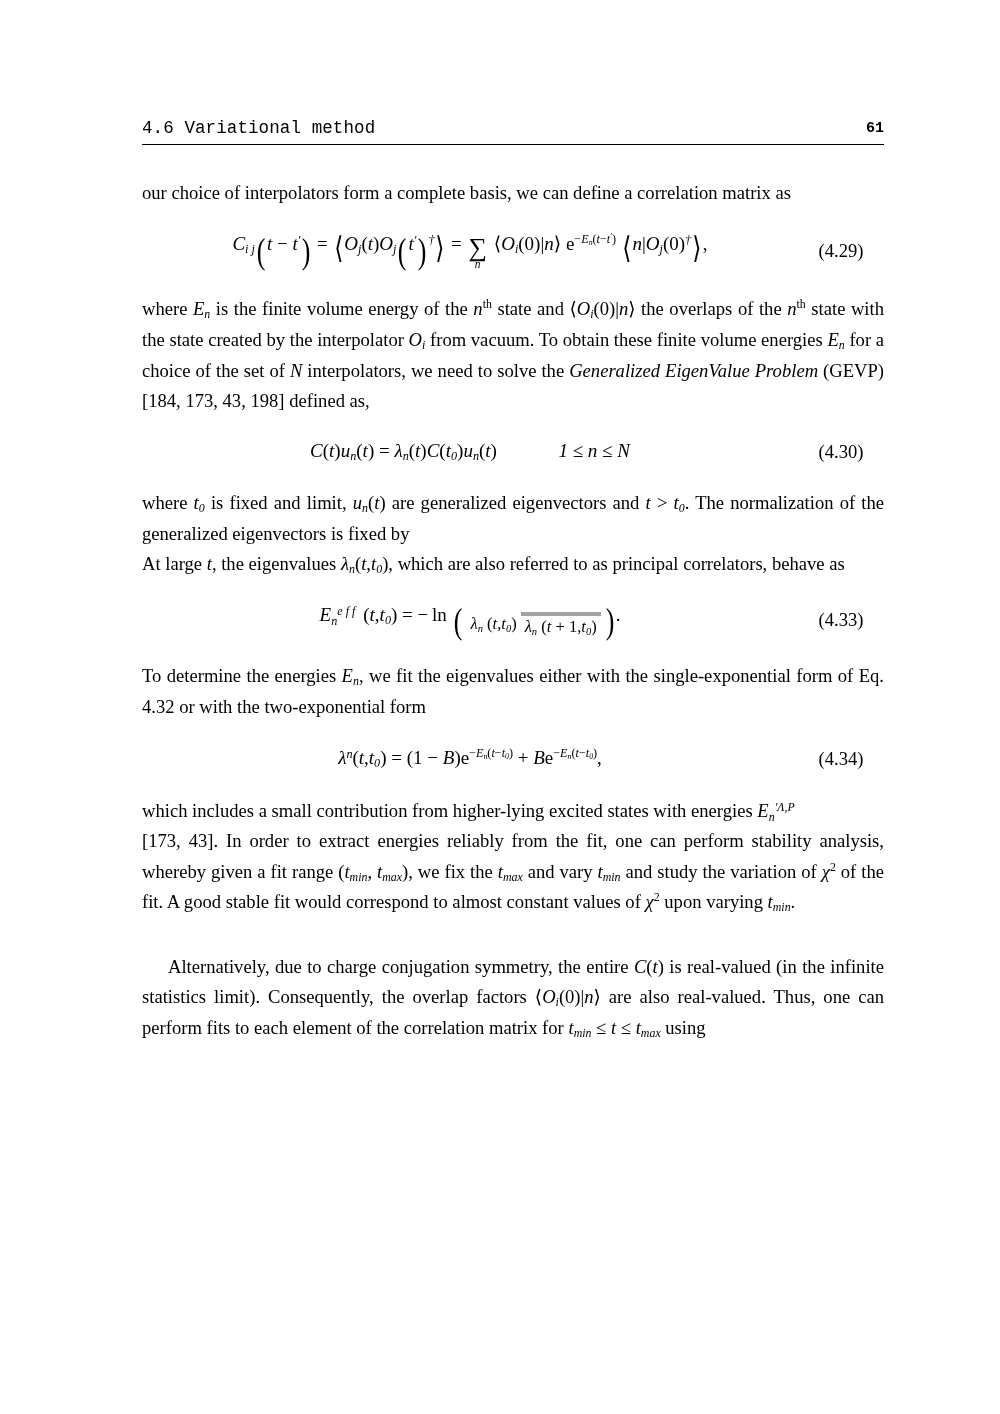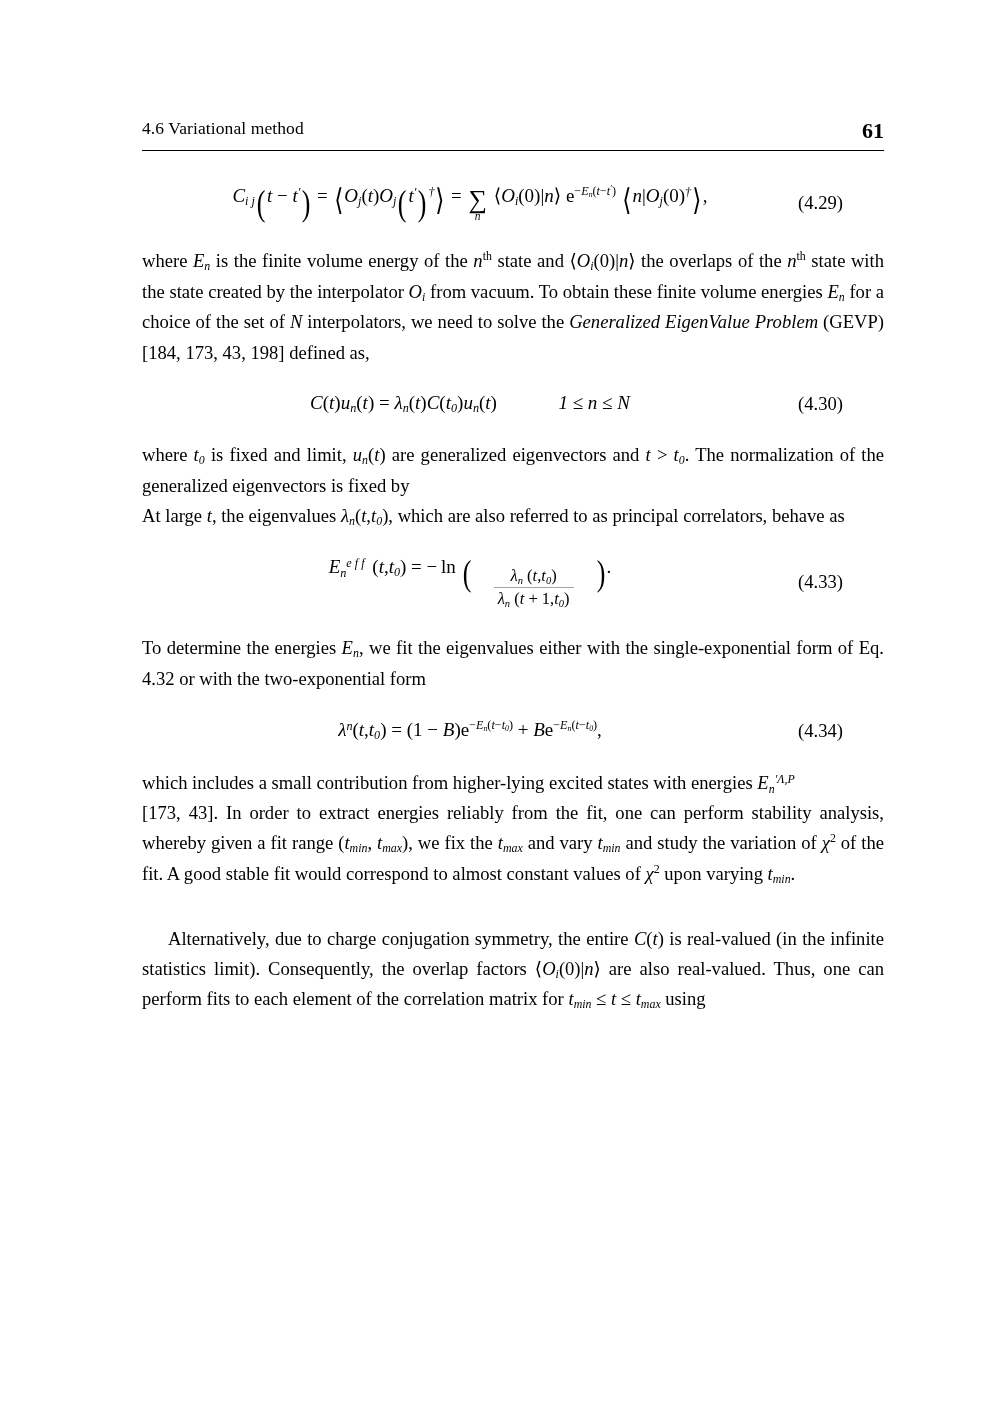--- a/index.html
+++ b/index.html
@@ -18,27 +18,28 @@
   }
   .content {
     position: absolute;
     left: 142px;
     top: 118px;
     width: 742px;
   }
   
   .header-row {
     display: flex;
-    align-items: flex-start;
+    align-items: center;
     justify-content: space-between;
     font-size: 17.5px;
     padding-bottom: 6px;
+    font-family: Liberation Mono, monospace;
   }
   .header-title { letter-spacing: 0.1px; }
-  .header-page { font-weight: bold; font-size: 22px; }
+  .header-page { font-weight: bold; font-size: 15px; }
   .rule {
     border-bottom: 1.1px solid #000;
     width: 100%;
     margin-bottom: 33px;
   }
   p {
     margin: 0 0 0 0;
     font-size: 18.6px;
     line-height: 1.62;
     text-align: justify;
@@ -52,21 +53,21 @@
     width: 100%;
     margin: 24px 0 24px 0;
   }
   .eq .body {
     flex: 1 1 auto;
     text-align: center;
     font-size: 19px;
   }
   .eq .tag {
     flex: 0 0 86px;
-    text-align: left;
+    text-align: center;
     font-size: 18.6px;
   }
   
   i, .mi { font-family: "Liberation Serif", serif; font-style: italic; }
   .up { font-style: normal; }
   sub, sup { font-size: 64%; font-style: italic; }
   sup.up, sub.up { font-style: normal; }
   .ssub { font-size: 64%; vertical-align: -0.28em; font-style: italic; }
   .ssup { font-size: 64%; vertical-align: 0.52em; font-style: italic; }
   
@@ -92,42 +93,43 @@
     flex-direction: column;
     align-items: center;
     vertical-align: -0.28em;
     margin: 0 2px;
   }
   .sum .sym { font-size: 26px; line-height: 0.85; font-style: normal; }
   .sum .lim { font-size: 11.5px; font-style: italic; line-height: 1; }
   
   .frac {
     display: inline-flex;
-    flex-direction: column;
+    flex-direction: row;
     align-items: center;
     vertical-align: -0.52em;
-    margin: 0 21px;
+    margin: 0 3px;
     font-size: 16.5px;
   }
   .frac .num { padding: 0 4px 1px 4px; }
-  .frac .den { padding: 1px 4px 0 4px; border-top: 1px solid #a3a3a3; }
+  .frac .den { padding: 1px 4px 0 4px; border-top: 4px solid #a3a3a3; }
   .nowrap { white-space: nowrap; }
 </style>
 </head>
 <body>
 
 <div class="page">
   <div class="content">
 
     <div class="header-row">
       <span class="header-title">4.6 Variational method</span>
       <span class="header-page">61</span>
     </div>
     <div class="rule"></div>
 
+    <p><span>our choice of interpolators form a complete basis, we can define a correlation matrix as</span></p>
 
     <div class="eq">
       <div class="body">
         <span class="nowrap"><i>C<span class="ssub">i j</span></i><span class="bigparen">(</span><i>t</i> − <i>t</i><span class="ssup">′</span><span class="bigparen">)</span></span>
         =
         <span class="nowrap"><span class="bigang">⟨</span><i>O<span class="ssub">j</span></i>(<i>t</i>)<i>O<span class="ssub">j</span></i><span class="bigparen">(</span><i>t</i><span class="ssup">′</span><span class="bigparen">)</span><span class="ssup">†</span><span class="bigang">⟩</span></span>
         =
         <span class="sum">
             <span class="sym">∑</span>
             <span class="lim">n</span>

